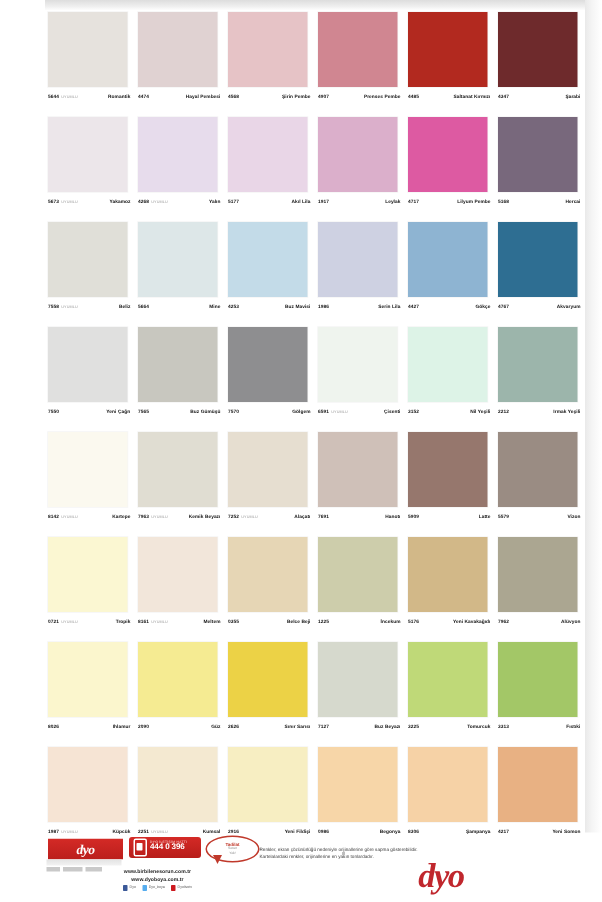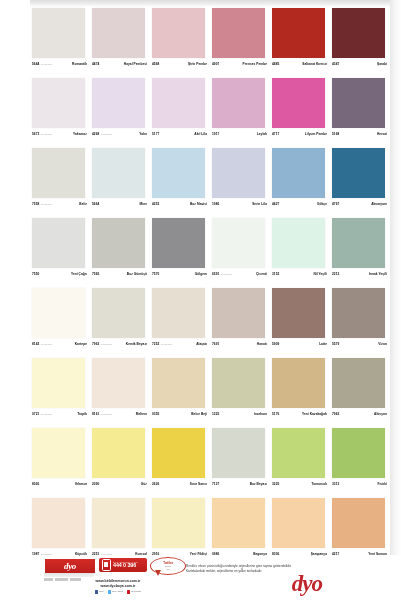--- a/index.html
+++ b/index.html
@@ -70,21 +70,21 @@
   }
   .cname{
     font-weight:bold;
     font-size:3.2px;
     color:#111;
     margin-left:auto;
     padding-right:1px;
   }
   
   #footer{
-    position:absolute;left:13px;top:556px;width:323px;height:45px;
+    position:absolute;left:0;top:556px;width:323px;height:45px;
     background:#ffffff;
   }
   #dyo-box{
     position:absolute;left:31px;top:2px;
     width:50px;height:14px;
     background:linear-gradient(180deg,#d42a26 0%,#bb1f1c 100%);
     border:0.5px solid #ffffff;
     display:flex;align-items:center;justify-content:center;
   }
   #dyo-box .wordmark{

